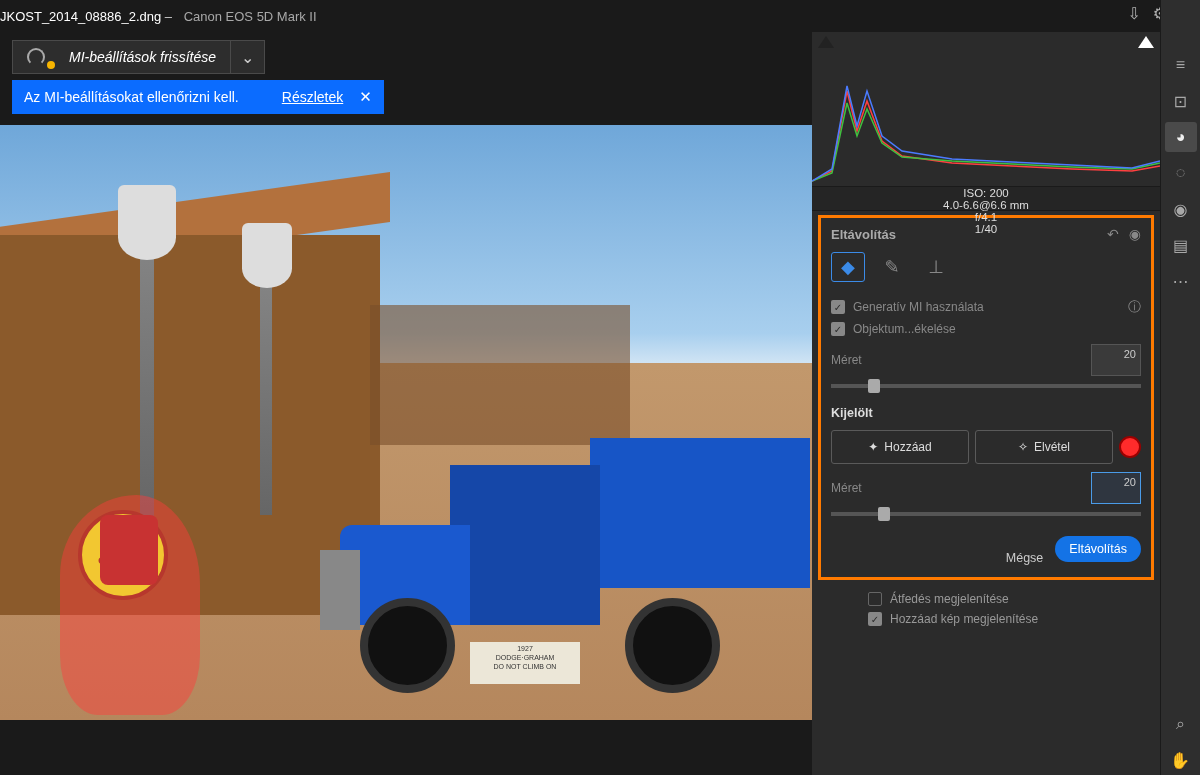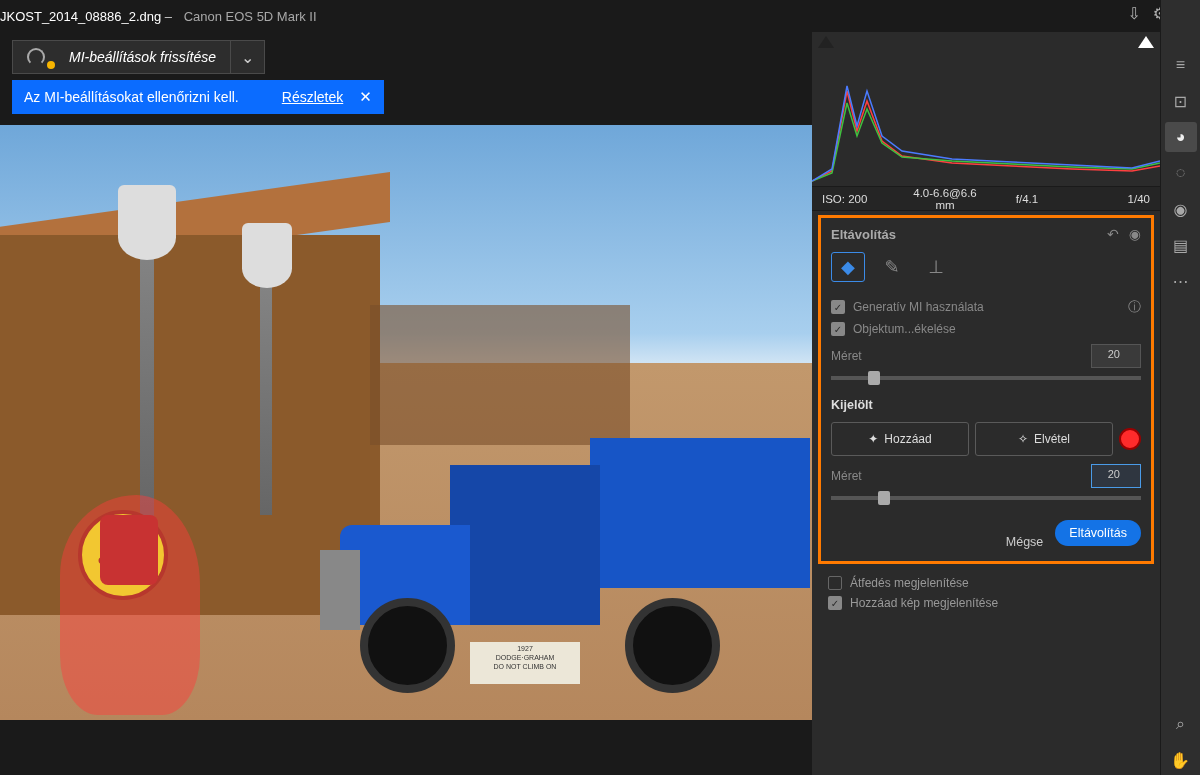--- a/index.html
+++ b/index.html
@@ -49,51 +49,51 @@
   .shellsign { position:absolute; top:385px; left:78px; width:90px; height:90px; background:#f2c731; border-radius:50%; border:4px solid #b7372d; }
   .shellsign .t1{position:absolute;top:18px;width:100%;text-align:center;font-size:13px;font-weight:bold;color:#b7372d;font-family:serif;}
   .shellsign .t2{position:absolute;top:40px;width:100%;text-align:center;font-size:11px;font-weight:bold;color:#b7372d;font-family:serif;letter-spacing:-1px;}
 
   
   .rightpanel { position: absolute; top: 32px; left: 812px; width: 348px; bottom: 0; background: #2b2b2b; }
   .histogram { position: relative; height: 155px; background: #2b2b2b; border-bottom: 1px solid #1a1a1a; overflow:hidden; }
   .histogram svg { position: absolute; bottom: 0; left: 0; }
   .histogram .warn { position:absolute; top:4px; right:6px; width:0;height:0;border-left:8px solid transparent;border-right:8px solid transparent;border-bottom:12px solid #fff; }
   .histogram .warnL { left:6px; right:auto; border-bottom-color:#222; }
-  .metarow { height: 24px; display: flex; align-items: center; font-size: 11.5px; color: #ddd; padding: 0 10px; background:#252525; border-bottom:1px solid #1a1a1a; }
+  .metarow { height: 24px; display: flex; align-items: center; font-size: 11.5px; color: #ddd; padding: 0 10px; background:#252525; border-bottom:1px solid #1a1a1a;flex-direction:column; }
   .metarow span { flex: 1; text-align: center; }
   .metarow span:first-child{text-align:left;}
   .metarow span:last-child{text-align:right;}
 
   .panelbox { border: 3px solid #ff7a00; margin: 4px 6px; padding: 8px 10px 12px; }
   .panel-header { display: flex; justify-content: space-between; align-items: center; margin-bottom: 10px; }
   .panel-header .ttl { font-size: 13px; font-weight: bold; color: #aaa; }
   .panel-header .icons { display: flex; gap: 10px; color: #888; font-size: 14px; }
   .tooltabs { display: flex; gap: 10px; margin-bottom: 16px; }
   .tool { width: 34px; height: 30px; border: 1px solid transparent; display:flex;align-items:center;justify-content:center; color:#888; font-size:18px; border-radius:3px;}
   .tool.active { border-color: #3b8be8; color: #3b8be8; }
   .chk { display: flex; align-items: center; gap: 8px; font-size: 12px; color: #888; margin-bottom: 6px; }
   .chk .box { width: 14px; height: 14px; background: #555; border-radius: 2px; display:flex;align-items:center;justify-content:center;font-size:10px;color:#2b2b2b;}
   .chk.checked .box { background:#888; }
   .chk .info { margin-left:auto; color:#888; font-size:13px;}
   .row { display: flex; justify-content: space-between; align-items: center; font-size: 12px; color:#888; margin: 8px 0; }
-  .numbox { width: 50px; height: 24px; background:#3a3a3a; border:1px solid #555; color:#ccc; font-size:11px; text-align:right; padding-right:20px; line-height:18px; }
+  .numbox { width: 50px; height: 32px; background:#3a3a3a; border:1px solid #555; color:#ccc; font-size:11px; text-align:right; padding-right:4px; line-height:18px; }
   .numbox.active{border-color:#4a9be8;background:#2f3640;}
   .slider { height: 4px; background: #555; position: relative; margin: 4px 0 14px; }
   .slider .thumb { position:absolute; top:-5px; width:12px; height:14px; background:#aaa; border-radius:2px; }
   .subttl { font-size:12.5px; font-weight:bold; color:#ddd; margin: 18px 0 10px; }
   .btnrow { display:flex; gap:6px; align-items:center; margin-bottom:8px;}
   .btnrow .bbtn { flex:1; height:34px; border:1px solid #5a5a5a; display:flex;align-items:center;justify-content:center;gap:6px;font-size:12px;color:#ddd;border-radius:3px;cursor:pointer;}
   .btnrow .record { width:22px;height:22px;background:#ff2b2b;border-radius:50%;flex:none;border:2px solid #990000;}
   .actions { display:flex; justify-content:flex-end; gap:12px; margin-top:16px; align-items:center;}
   .actions .cancel{ font-size:12.5px;color:#ccc;cursor:pointer;margin-top:19px;}
   .actions .apply{ background:#1473e6;color:#fff;padding:6px 14px;border-radius:14px;font-size:12.5px;cursor:pointer;}
 
   .lowerchecks { padding: 8px 16px; }
-  .lowerchecks .chk { color:#999; }
+  .lowerchecks .chk { color:#999;margin-left:40px; }
   .lowerchecks .chk .box.empty { background:transparent;border:1px solid #666; }
 
   
   .toolstrip { position:absolute; top:0; right:0; width:40px; bottom:0; background:#2e2e2e; display:flex; flex-direction:column; align-items:center; gap:6px; padding-top:50px; border-left:1px solid #1a1a1a;}
   .toolstrip .t { width:32px; height:30px; display:flex;align-items:center;justify-content:center;color:#a8a8a8;font-size:16px;cursor:pointer;border-radius:3px;}
   .toolstrip .t.sel { background:#4a4a4a; color:#eee; }
   .toolstrip .spacer { flex:1; }
 </style>
 </head>
 <body>

